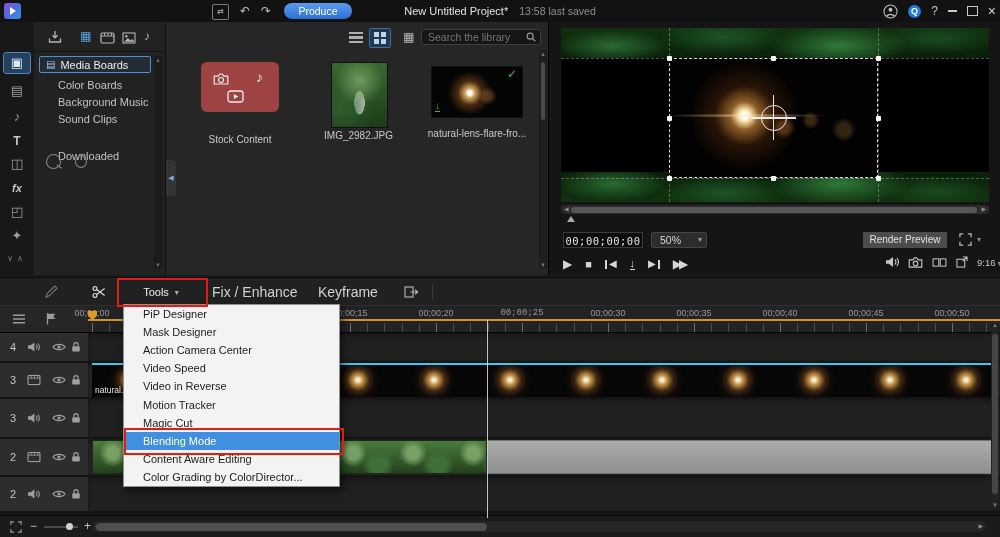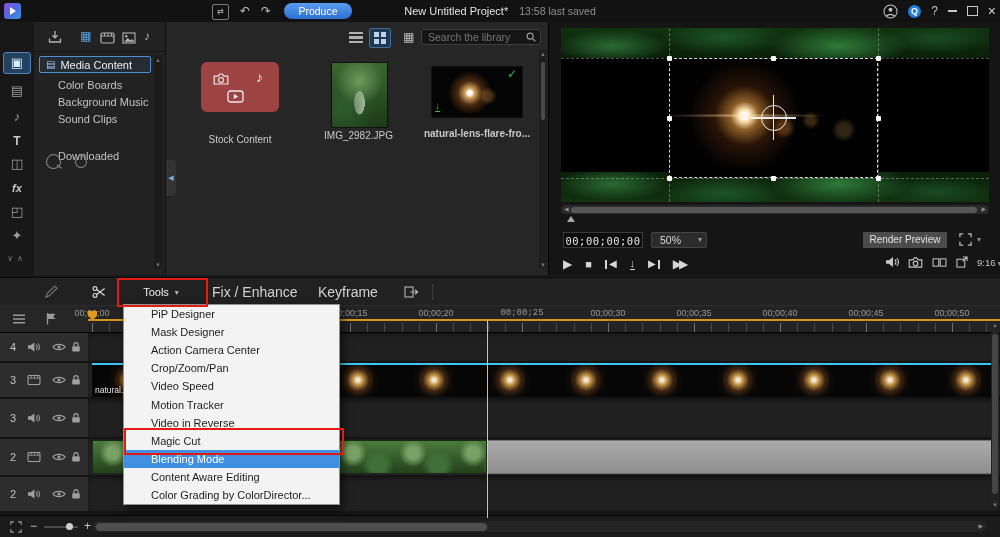--- a/index.html
+++ b/index.html
@@ -200,21 +200,21 @@
   .zslider{position:absolute;left:44px;top:10px;width:34px;height:2px;background:#4a4a4a;}
   .zthumb{position:absolute;left:22px;top:-3px;width:7px;height:7px;border-radius:50%;background:#d0d0d0;}
   .zplus{position:absolute;left:84px;top:0;line-height:21px;color:#c0c0c0;font-size:12px;}
   .hscroll{position:absolute;left:92px;right:14px;top:5px;height:11px;background:#242424;border-radius:5px;}
   .hscroll .thumb{position:absolute;left:4px;top:1.5px;width:391px;height:8px;background:#4e4e4e;border-radius:4px;}
   .hscroll .ar{position:absolute;top:0;height:11px;line-height:11px;font-size:6px;color:#8a8a8a;}
 
   
   .tools-menu{position:absolute;left:123px;top:304px;width:215px;background:#f3f3f3;border:1px solid #909090;
               box-shadow:3px 4px 8px rgba(0,0,0,.55);z-index:60;}
-  .tm-item{height:18.1px;display:flex;align-items:center;padding-left:27px;color:#1c1c1c;font-size:11px;}
+  .tm-item{height:18.1px;display:flex;align-items:center;padding-left:19px;color:#1c1c1c;font-size:11px;}
   .tm-item.hl{background:#418fe0;color:#fff;}
 
   
   .anno{position:absolute;border:2px solid #e31b12;z-index:70;pointer-events:none;}
   .anno1{left:117px;top:278px;width:87px;height:25px;}
   .anno2{left:124px;top:428px;width:216px;height:23px;}
 </style>
 </head>
 <body>
 
@@ -348,21 +348,21 @@
           <use href="#i-clip"></use>
         </svg>
       <svg class="ic m-tb-btn" style="left:88px;top:5px" width="14" height="12">
           <use href="#i-photo"></use>
         </svg>
       <span class="m-tb-btn" style="left:110px;top:2px;font-size:12px;">♪</span>
     </div>
     <div class="m-sep"></div>
     <div class="cat-btn">
       <span class="cbi">▤</span>
-      <span class="cbl">Media Content</span>
+      <span class="cbl">Media Boards</span>
     </div>
     <div class="cat-item" style="top:56px;">Color Boards</div>
     <div class="cat-item" style="top:73px;">Background Music</div>
     <div class="cat-item" style="top:90px;">Sound Clips</div>
     <div class="cat-item" style="top:107px;margin-top:20px;">Downloaded</div>
     <div class="m-tools">
       <span class="lasso"></span>
       <span class="droplet"></span>
     </div>
     <div class="m-scroll">
@@ -394,21 +394,21 @@
       <svg class="ic vid" width="17" height="13">
           <use href="#i-video"></use>
         </svg>
     </div>
     <div class="caption" style="left:15px;top:112px;width:118px;">Stock Content</div>
     <div class="img-thumb"></div>
     <div class="caption" style="left:135px;top:108px;width:115px;">IMG_2982.JPG</div>
     <div class="flare-thumb"></div>
     <span class="gcheck">✓</span>
     <span class="gdl">↓</span>
-    <div class="caption" style="left:255px;top:106px;width:112px;font-weight:bold;">natural-lens-flare-fro...</div>
+    <div class="caption" style="left:255px;top:106px;width:112px;">natural-lens-flare-fro...</div>
     <div class="lib-scroll">
       <span class="up">▲</span>
       <span class="thumb"></span>
       <span class="dn">▼</span>
     </div>
   </div>
 
   <div class="preview">
     <div class="video">
       <div class="foliage top"></div>
@@ -632,24 +632,23 @@
         <span class="thumb"></span>
         <span class="ar" style="right:3px;">▶</span>
       </div>
     </div>
   </div>
 
   <div class="tools-menu">
     <div class="tm-item">PiP Designer</div>
     <div class="tm-item">Mask Designer</div>
     <div class="tm-item">Action Camera Center</div>
-    <div class="tm-item">Crop/Zoom/Pan</div>
     <div class="tm-item">Video Speed</div>
+    <div class="tm-item">Video in Reverse</div>
     <div class="tm-item">Motion Tracker</div>
-    <div class="tm-item">Video in Reverse</div>
     <div class="tm-item">Magic Cut</div>
     <div class="tm-item hl">Blending Mode</div>
     <div class="tm-item">Content Aware Editing</div>
     <div class="tm-item">Color Grading by ColorDirector...</div>
   </div>
 
   <div class="anno anno1"></div>
   <div class="anno anno2"></div>
 
 </div>

